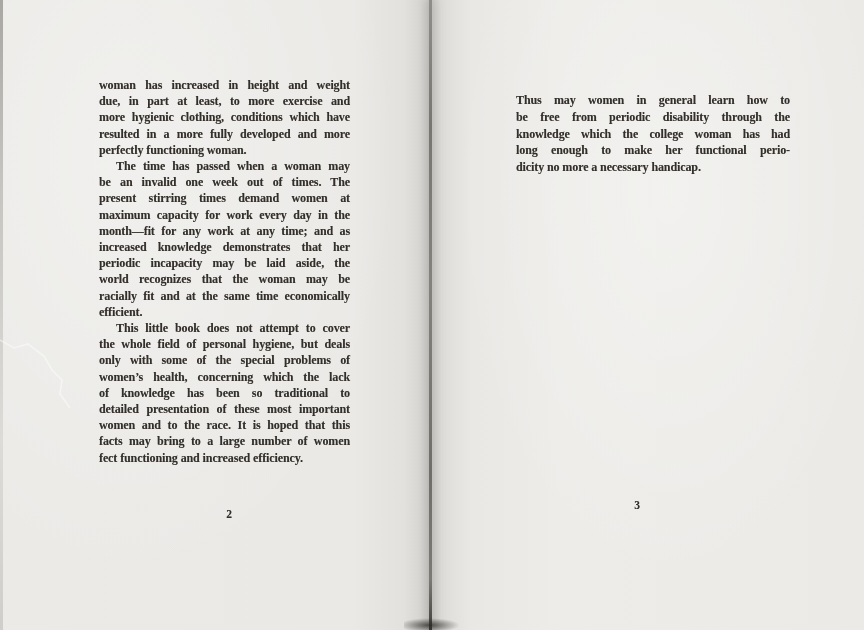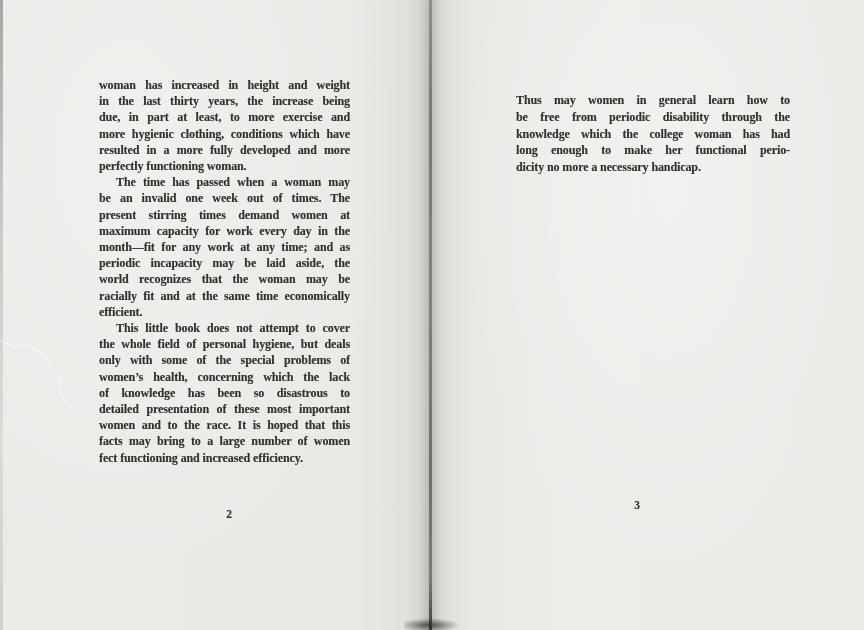--- a/index.html
+++ b/index.html
@@ -108,39 +108,39 @@
   <div class="edge-left"></div>
   <div class="gutter-line"></div>
   <div class="gutter-foot"></div>
 
   <svg class="crease" viewBox="0 0 80 90" xmlns="http://www.w3.org/2000/svg">
     <polyline points="0,18 14,26 28,22 44,34 52,48 62,58 60,72 70,86" fill="none" stroke="rgba(255,255,255,0.55)" stroke-width="1.6"></polyline>
   </svg>
 
   <div id="left-text" class="text-block">
       <div class="line">woman has increased in height and weight</div>
-      <div class="line">in the last thirty years, the increase being</div>
       <div class="line">due, in part at least, to more exercise and</div>
       <div class="line">more hygienic clothing, conditions which have</div>
       <div class="line">resulted in a more fully developed and more</div>
       <div class="line para-end">perfectly functioning woman.</div>
       <div class="line indent">The time has passed when a woman may</div>
       <div class="line">be an invalid one week out of times.  The</div>
       <div class="line">present stirring times demand women at</div>
       <div class="line">maximum capacity for work every day in the</div>
       <div class="line">month—fit for any work at any time; and as</div>
+      <div class="line">increased knowledge demonstrates that her</div>
       <div class="line">periodic incapacity may be laid aside, the</div>
       <div class="line">world recognizes that the woman may be</div>
       <div class="line">racially fit and at the same time economically</div>
       <div class="line para-end">efficient.</div>
       <div class="line indent">This little book does not attempt to cover</div>
       <div class="line">the whole field of personal hygiene, but deals</div>
       <div class="line">only with some of the special problems of</div>
       <div class="line">women’s health, concerning which the lack</div>
-      <div class="line">of knowledge has been so disastrous to</div>
+      <div class="line">of knowledge has been so traditional to</div>
       <div class="line">detailed presentation of these most important</div>
       <div class="line">women and to the race.  It is hoped that this</div>
       <div class="line">facts may bring to a large number of women</div>
       <div class="line para-end">fect functioning and increased efficiency.</div>
     </div>
   <div id="right-text" class="text-block">
       <div class="line">Thus may women in general learn how to</div>
       <div class="line">be free from periodic disability through the</div>
       <div class="line">knowledge which the college woman has had</div>
       <div class="line">long enough to make her functional perio-</div>

